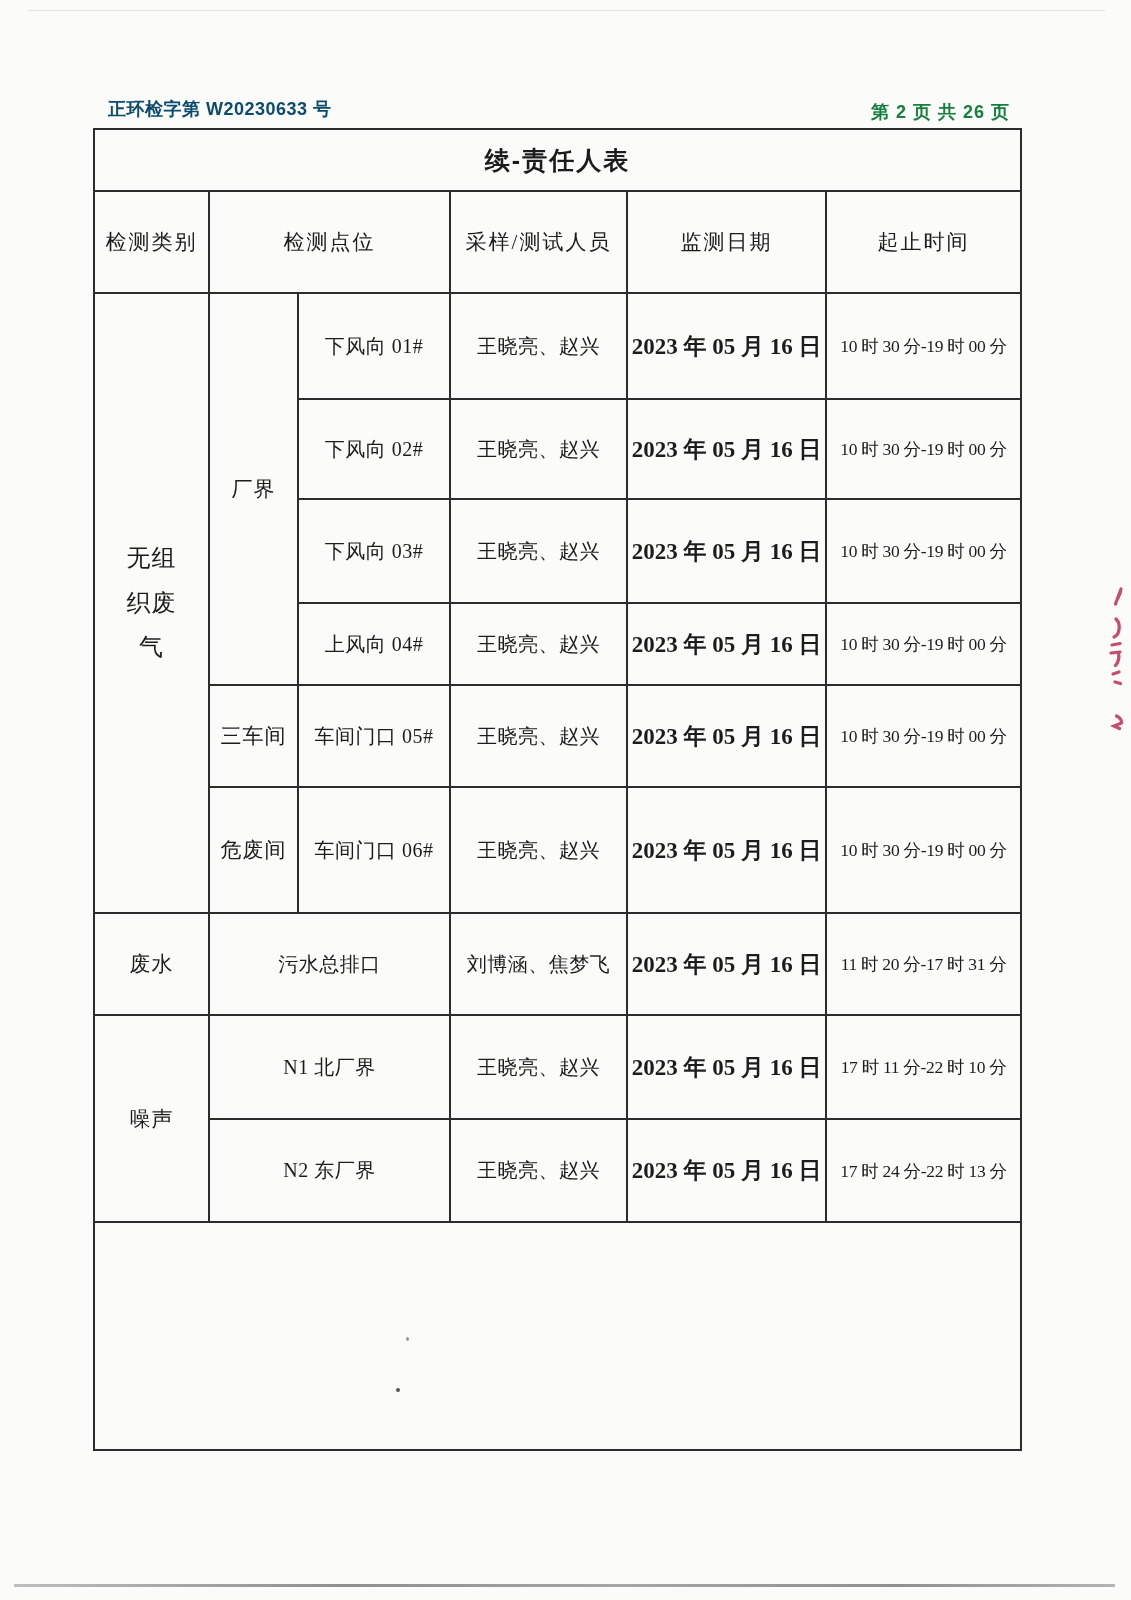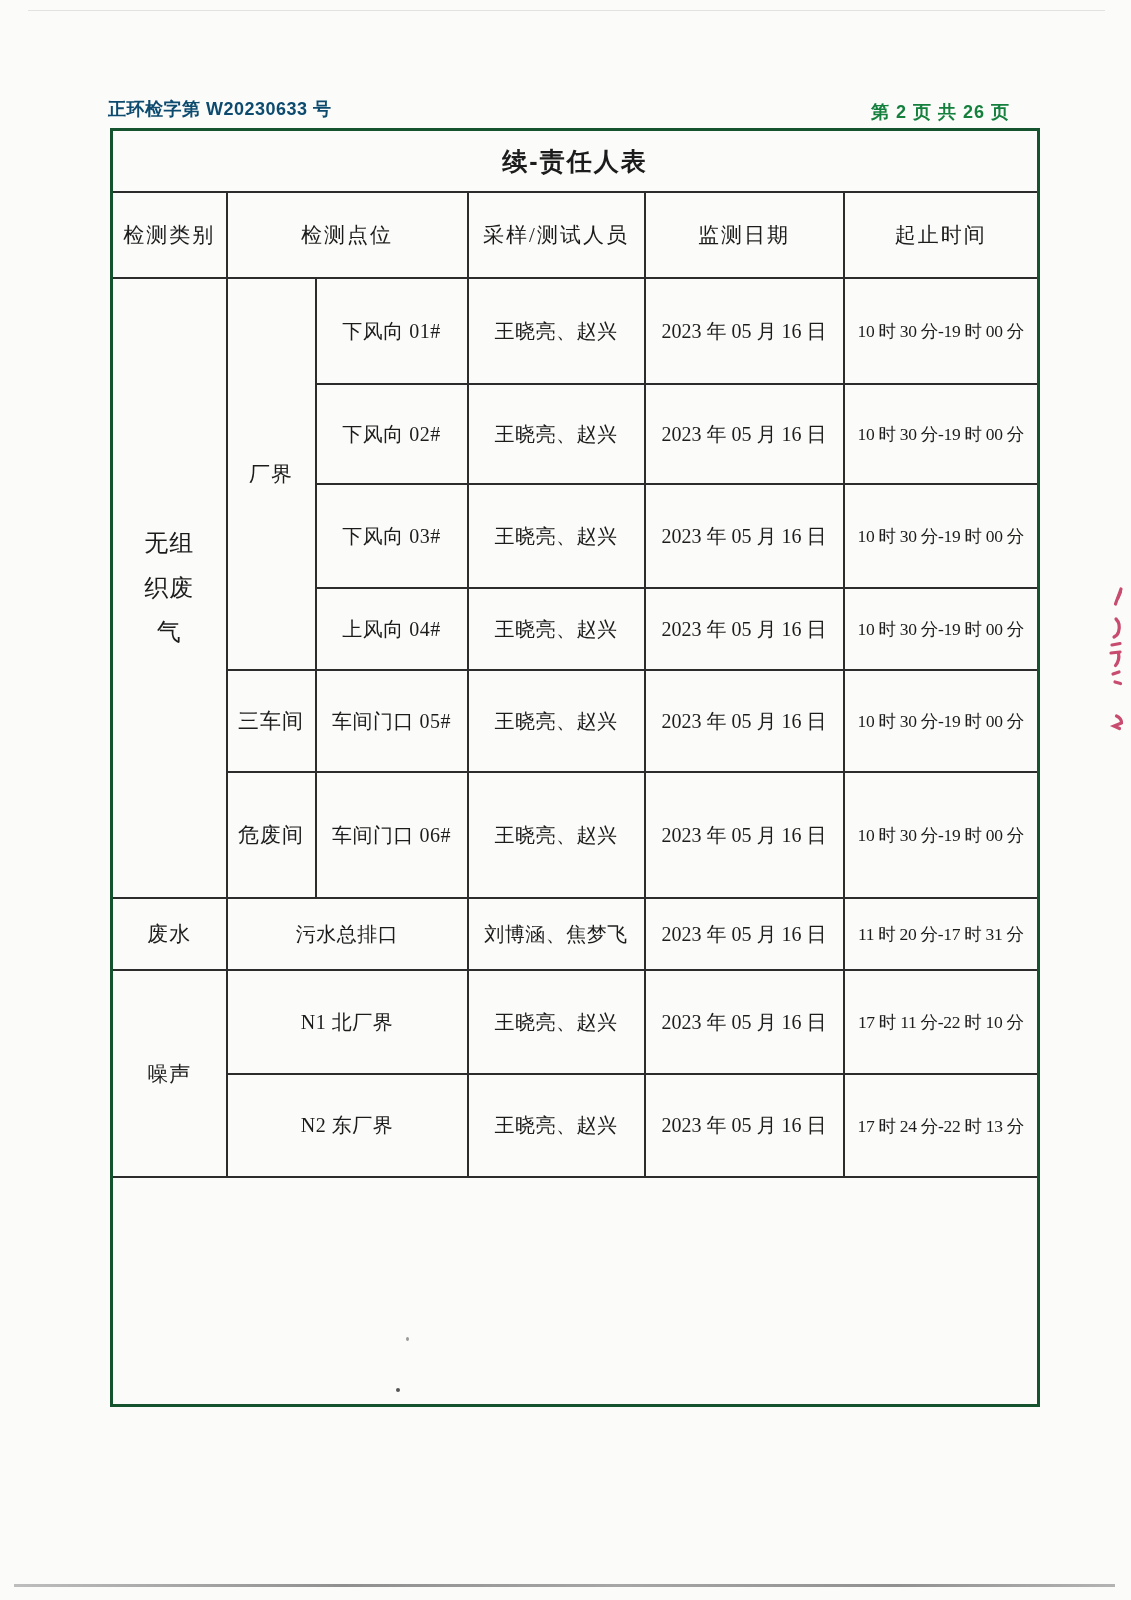--- a/index.html
+++ b/index.html
@@ -25,25 +25,25 @@
     font-weight: 600; font-size: 18px; letter-spacing: 0.5px;
     color: #0c4a6e;
   }
   .page-info {
     position: absolute; right: 121px; top: 100px;
     font-family: "Liberation Sans", sans-serif;
     font-weight: 600; font-size: 18px; letter-spacing: 1px;
     color: #15803d;
   }
   table.resp-table {
-    position: absolute; left: 110px; top: 128px;
+    position: absolute; left: 93px; top: 128px;
     width: 927px;
     border-collapse: collapse;
     table-layout: fixed;
-    border: 3px solid #14532d;
+    border: 1px solid #14532d;
   }
   .resp-table td {
     border: 2px solid #2c2c2c;
     text-align: center;
     vertical-align: middle;
     padding: 0;
     overflow: hidden;
   }
   td.title-cell {
     font-family: "Liberation Sans", sans-serif;
@@ -52,21 +52,21 @@
   }
   .hdr { font-size: 21px; letter-spacing: 2px; }
   .cat { font-size: 21px; letter-spacing: 1px; }
   .cat-wrap {
     display: inline-block; max-width: 68px;
     line-height: 1.85; word-break: break-all;
     font-size: 24px; letter-spacing: 1px;
   }
   .pt   { font-size: 20px; letter-spacing: 0.5px; }
   .pers { font-size: 20px; letter-spacing: 0.5px; white-space: nowrap; }
-  .date { font-size: 20px; white-space: nowrap; }
+  .date { font-size: 23px; white-space: nowrap; font-weight: bold; }
   .time { font-size: 17.5px; letter-spacing: -0.3px; white-space: nowrap; }
   .red-marks { position: absolute; left: 1088px; top: 576px; }
   .speck-a { position: absolute; left: 406px; top: 1337px; width: 3px; height: 4px; background: #9a9a9a; border-radius: 50%; }
   .speck-b { position: absolute; left: 396px; top: 1388px; width: 4px; height: 4px; background: #565656; border-radius: 50%; }
 </style>
 </head>
 <body>
 
 <div>
 
@@ -81,21 +81,21 @@
         <col style="width:89px">
         <col style="width:152px">
       <col style="width:177px">
         <col style="width:199px">
         <col style="width:195px">
     </colgroup>
     <tbody>
       <tr style="height:60px">
         <td colspan="6" class="title-cell">续-责任人表</td>
       </tr>
-      <tr style="height:86px">
+      <tr style="height:102px">
         <td class="hdr">检测类别</td>
         <td class="hdr" colspan="2">检测点位</td>
         <td class="hdr">采样/测试人员</td>
         <td class="hdr">监测日期</td>
         <td class="hdr">起止时间</td>
       </tr>
 
       <tr style="height:106px">
         <td rowspan="6">
           <span class="cat-wrap">无组织废气</span>
@@ -132,21 +132,21 @@
         <td class="time">10 时 30 分-19 时 00 分</td>
       </tr>
       <tr style="height:126px">
         <td class="cat">危废间</td>
         <td class="pt">车间门口 06#</td>
         <td class="pers">王晓亮、赵兴</td>
         <td class="date">2023 年 05 月 16 日</td>
         <td class="time">10 时 30 分-19 时 00 分</td>
       </tr>
 
-      <tr style="height:72px">
+      <tr style="height:102px">
         <td class="cat">废水</td>
         <td class="pt" colspan="2">污水总排口</td>
         <td class="pers">刘博涵、焦梦飞</td>
         <td class="date">2023 年 05 月 16 日</td>
         <td class="time">11 时 20 分-17 时 31 分</td>
       </tr>
 
       <tr style="height:104px">
         <td rowspan="2" class="cat">噪声</td>
         <td class="pt" colspan="2">N1 北厂界</td>

